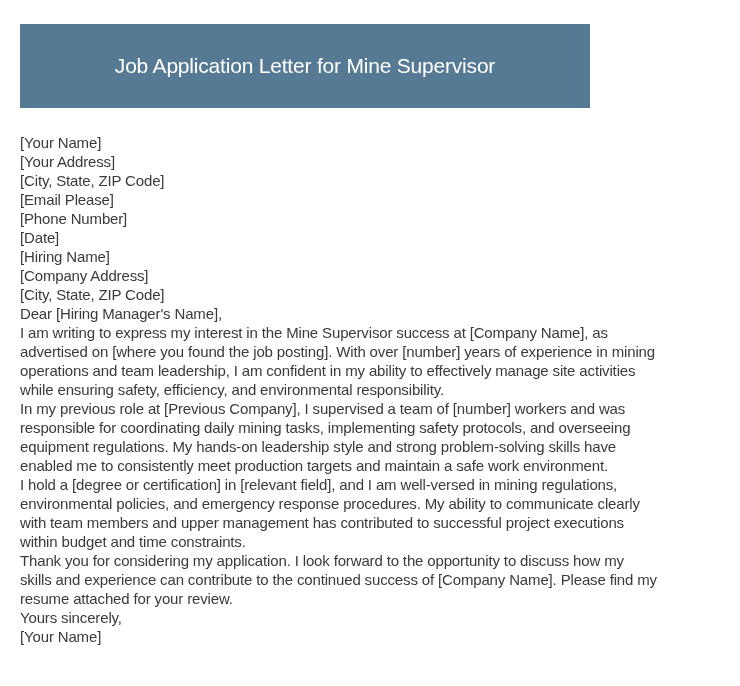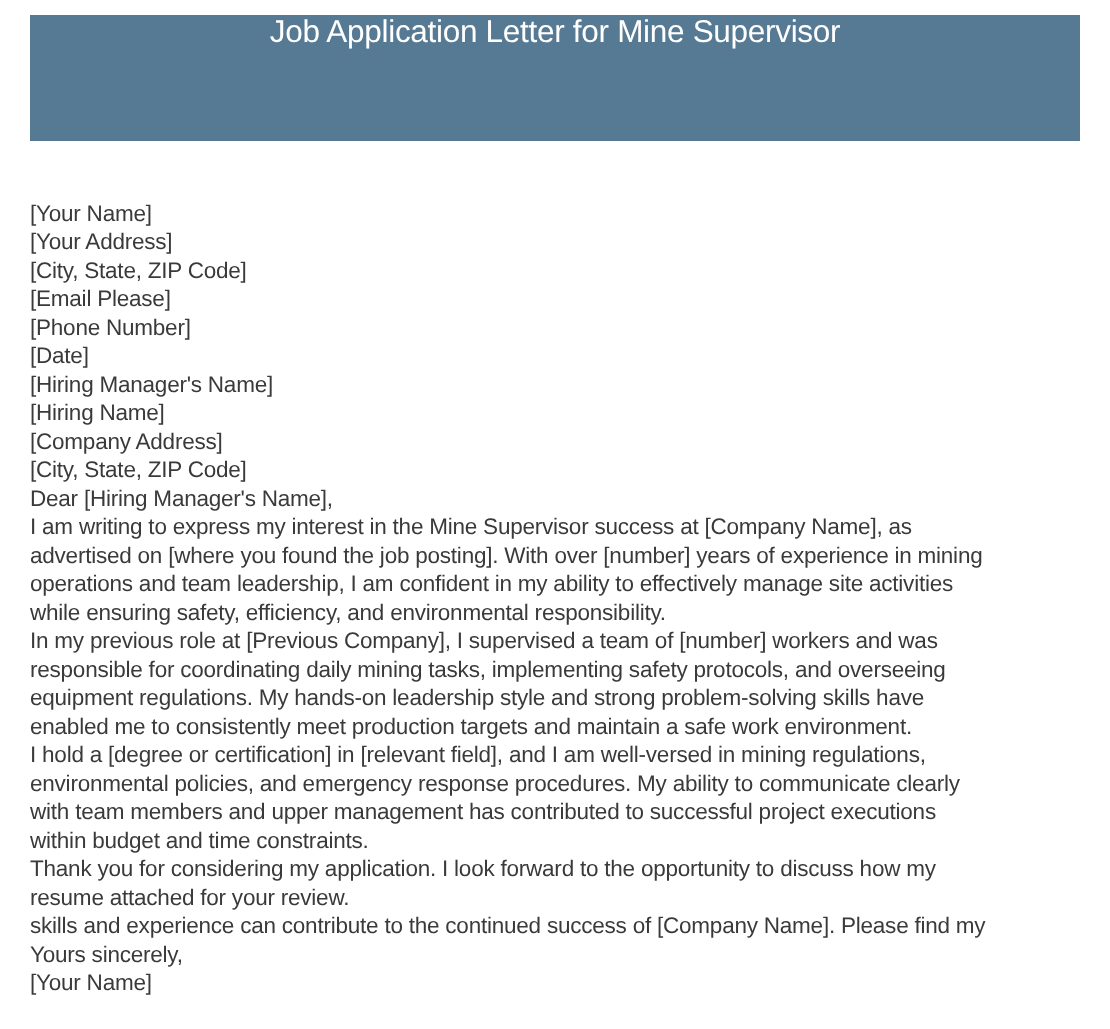--- a/index.html
+++ b/index.html
@@ -1,19 +1,19 @@
 <!DOCTYPE html>
 <html><head>
 <meta charset="utf-8">
 <style>
   html, body { margin: 0; padding: 0; background: #ffffff; }
   body { width: 740px; height: 686px; position: relative; overflow: hidden; }
   .header {
-    position: absolute; left: 20px; top: 10px; width: 700px; height: 84px;
-    background: #577a94; display: flex; align-items: flex-start; justify-content: center;
+    position: absolute; left: 20px; top: 24px; width: 570px; height: 84px;
+    background: #577a94; display: flex; align-items: center; justify-content: center;
   }
   .header h1 {
     margin: 0; color: #ffffff; font-family: "Liberation Sans", sans-serif;
     font-weight: normal; font-size: 21px; letter-spacing: -0.2px;
   }
   .letter {
     position: absolute; left: 20px; top: 133px; width: 710px;
     font-family: "Liberation Sans", sans-serif; font-size: 15px; line-height: 19px;
     color: #3a3a3a; letter-spacing: -0.15px;
   }
@@ -26,21 +26,20 @@
   <h1>Job Application Letter for Mine Supervisor</h1>
 </div>
 
 <div class="letter">
   <span class="line">[Your Name]</span>
   <span class="line">[Your Address]</span>
   <span class="line">[City, State, ZIP Code]</span>
   <span class="line">[Email Please]</span>
   <span class="line">[Phone Number]</span>
   <span class="line">[Date]</span>
-  <span class="line">[Hiring Manager's Name]</span>
   <span class="line">[Hiring Name]</span>
   <span class="line">[Company Address]</span>
   <span class="line">[City, State, ZIP Code]</span>
   <span class="line">Dear [Hiring Manager's Name],</span>
 
   <div>
     <span class="line">I am writing to express my interest in the Mine Supervisor success at [Company Name], as</span>
     <span class="line">advertised on [where you found the job posting]. With over [number] years of experience in mining</span>
     <span class="line">operations and team leadership, I am confident in my ability to effectively manage site activities</span>
     <span class="line">while ensuring safety, efficiency, and environmental responsibility.</span>
@@ -52,19 +51,19 @@
     <span class="line">enabled me to consistently meet production targets and maintain a safe work environment.</span>
   </div>
   <div>
     <span class="line">I hold a [degree or certification] in [relevant field], and I am well-versed in mining regulations,</span>
     <span class="line">environmental policies, and emergency response procedures. My ability to communicate clearly</span>
     <span class="line">with team members and upper management has contributed to successful project executions</span>
     <span class="line">within budget and time constraints.</span>
   </div>
   <div>
     <span class="line">Thank you for considering my application. I look forward to the opportunity to discuss how my</span>
+    <span class="line">skills and experience can contribute to the continued success of [Company Name]. Please find my</span>
     <span class="line">resume attached for your review.</span>
-    <span class="line">skills and experience can contribute to the continued success of [Company Name]. Please find my</span>
   </div>
 
   <span class="line">Yours sincerely,</span>
   <span class="line">[Your Name]</span>
 </div>
 
 </body></html>

